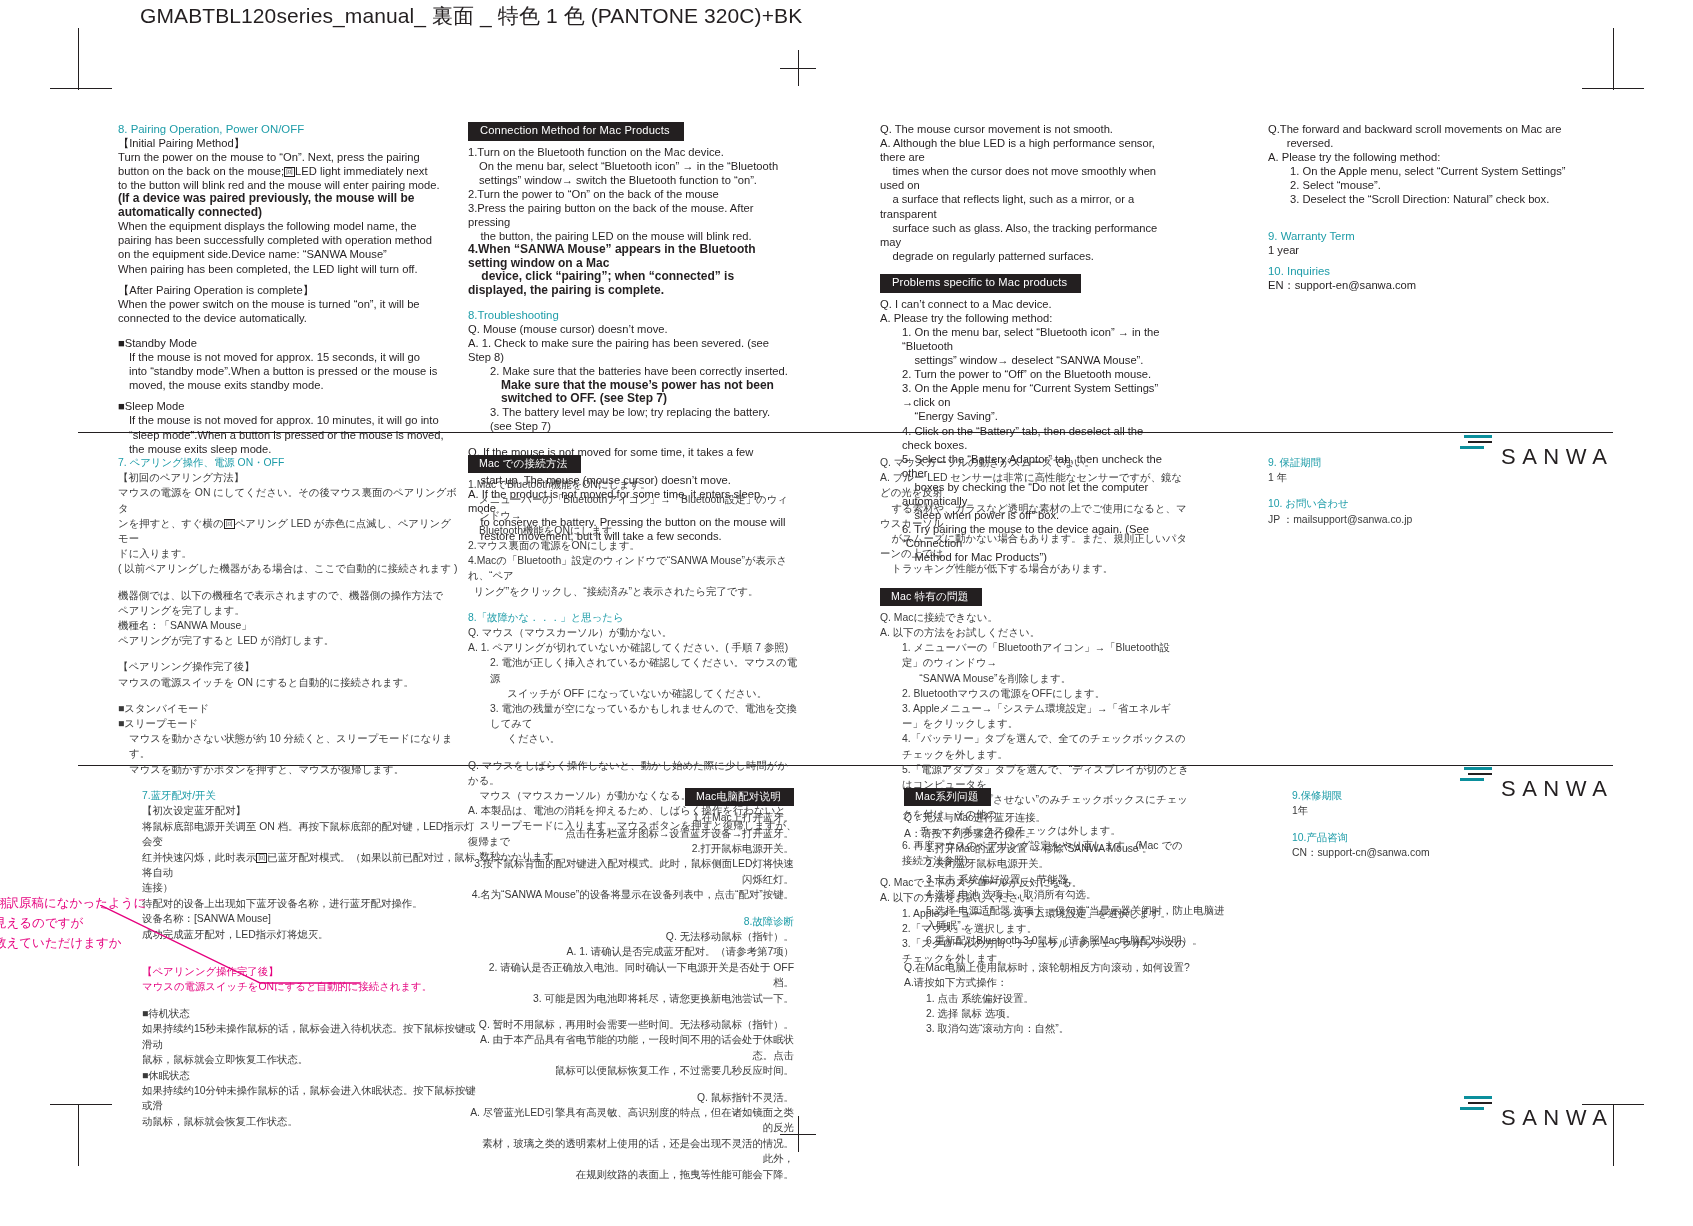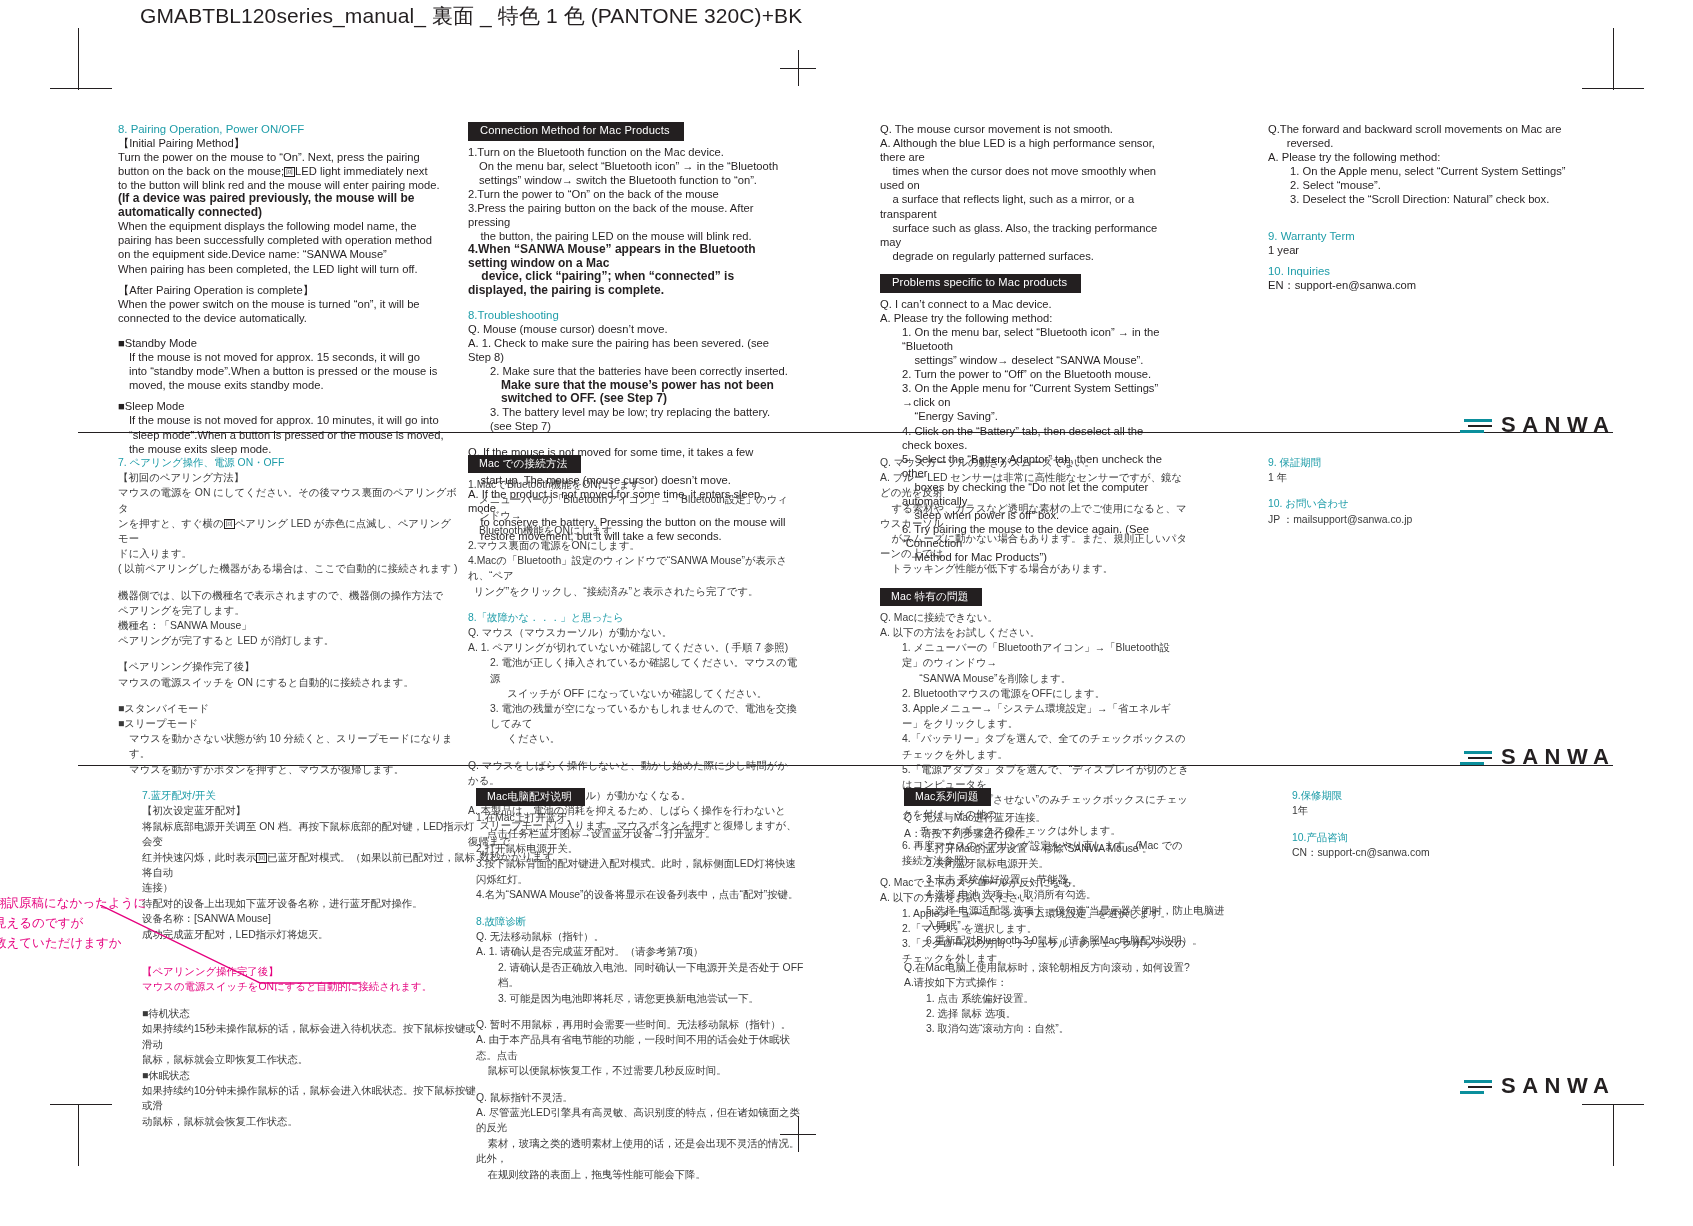--- a/index.html
+++ b/index.html
@@ -52,22 +52,23 @@
     font-family:"DejaVu Sans",sans-serif;
   }
   
   .logo{position:absolute;display:flex;align-items:center;gap:9px;}
   .logo .mark{position:relative;width:32px;height:20px;}
   .logo .mark i{position:absolute;display:block;height:2.6px;background:#0b8f9c;}
   .logo .mark i.b1{top:4px;left:4px;width:28px;}
   .logo .mark i.b2{top:9.5px;left:8px;width:24px;background:#231f20;}
   .logo .mark i.b3{top:15px;left:0px;width:24px;}
   .logo .word{
-    font-size:22px;letter-spacing:6.5px;font-weight:700;color:#231f20;
+    font-size:22px;letter-spacing:6.5px;font-weight:400;color:#231f20;
     font-family:"Liberation Sans",sans-serif;
+    margin-top:32px;
   }
   
   .annot{
     position:absolute;color:#e5007e;font-size:12.5px;line-height:20px;
     white-space:pre-line;
   }
   .annot-line{position:absolute;}
   .pinktext{color:#e5007e;}
 </style>
 </head>
@@ -302,21 +303,21 @@
   <p class="pinktext">マウスの電源スイッチをONにすると自動的に接続されます。</p>
   <div class="gap"></div>
   <p>■待机状态</p>
   <p>如果持续约15秒未操作鼠标的话，鼠标会进入待机状态。按下鼠标按键或滑动
 鼠标，鼠标就会立即恢复工作状态。</p>
   <p>■休眠状态</p>
   <p>如果持续约10分钟未操作鼠标的话，鼠标会进入休眠状态。按下鼠标按键或滑
 动鼠标，鼠标就会恢复工作状态。</p>
 </div>
 
-<div class="col cn" style="left:452px;top:788px;width:330px;">
+<div class="col cn" style="left:440px;top:788px;width:330px;text-align:right;">
   <div class="blackbar jpbar">Mac电脑配对说明</div>
   <p>1.在Mac上打开蓝牙。</p>
   <p class="i1">点击任务栏蓝牙图标→设置蓝牙设备→打开蓝牙。</p>
   <p>2.打开鼠标电源开关。</p>
   <p>3.按下鼠标背面的配对键进入配对模式。此时，鼠标侧面LED灯将快速闪烁红灯。</p>
   <p>4.名为“SANWA Mouse”的设备将显示在设备列表中，点击“配对”按键。</p>
   <div class="gap"></div>
   <p class="head-teal">8.故障诊断</p>
   <p>Q. 无法移动鼠标（指针）。</p>
   <p>A. 1. 请确认是否完成蓝牙配对。（请参考第7项）</p>

